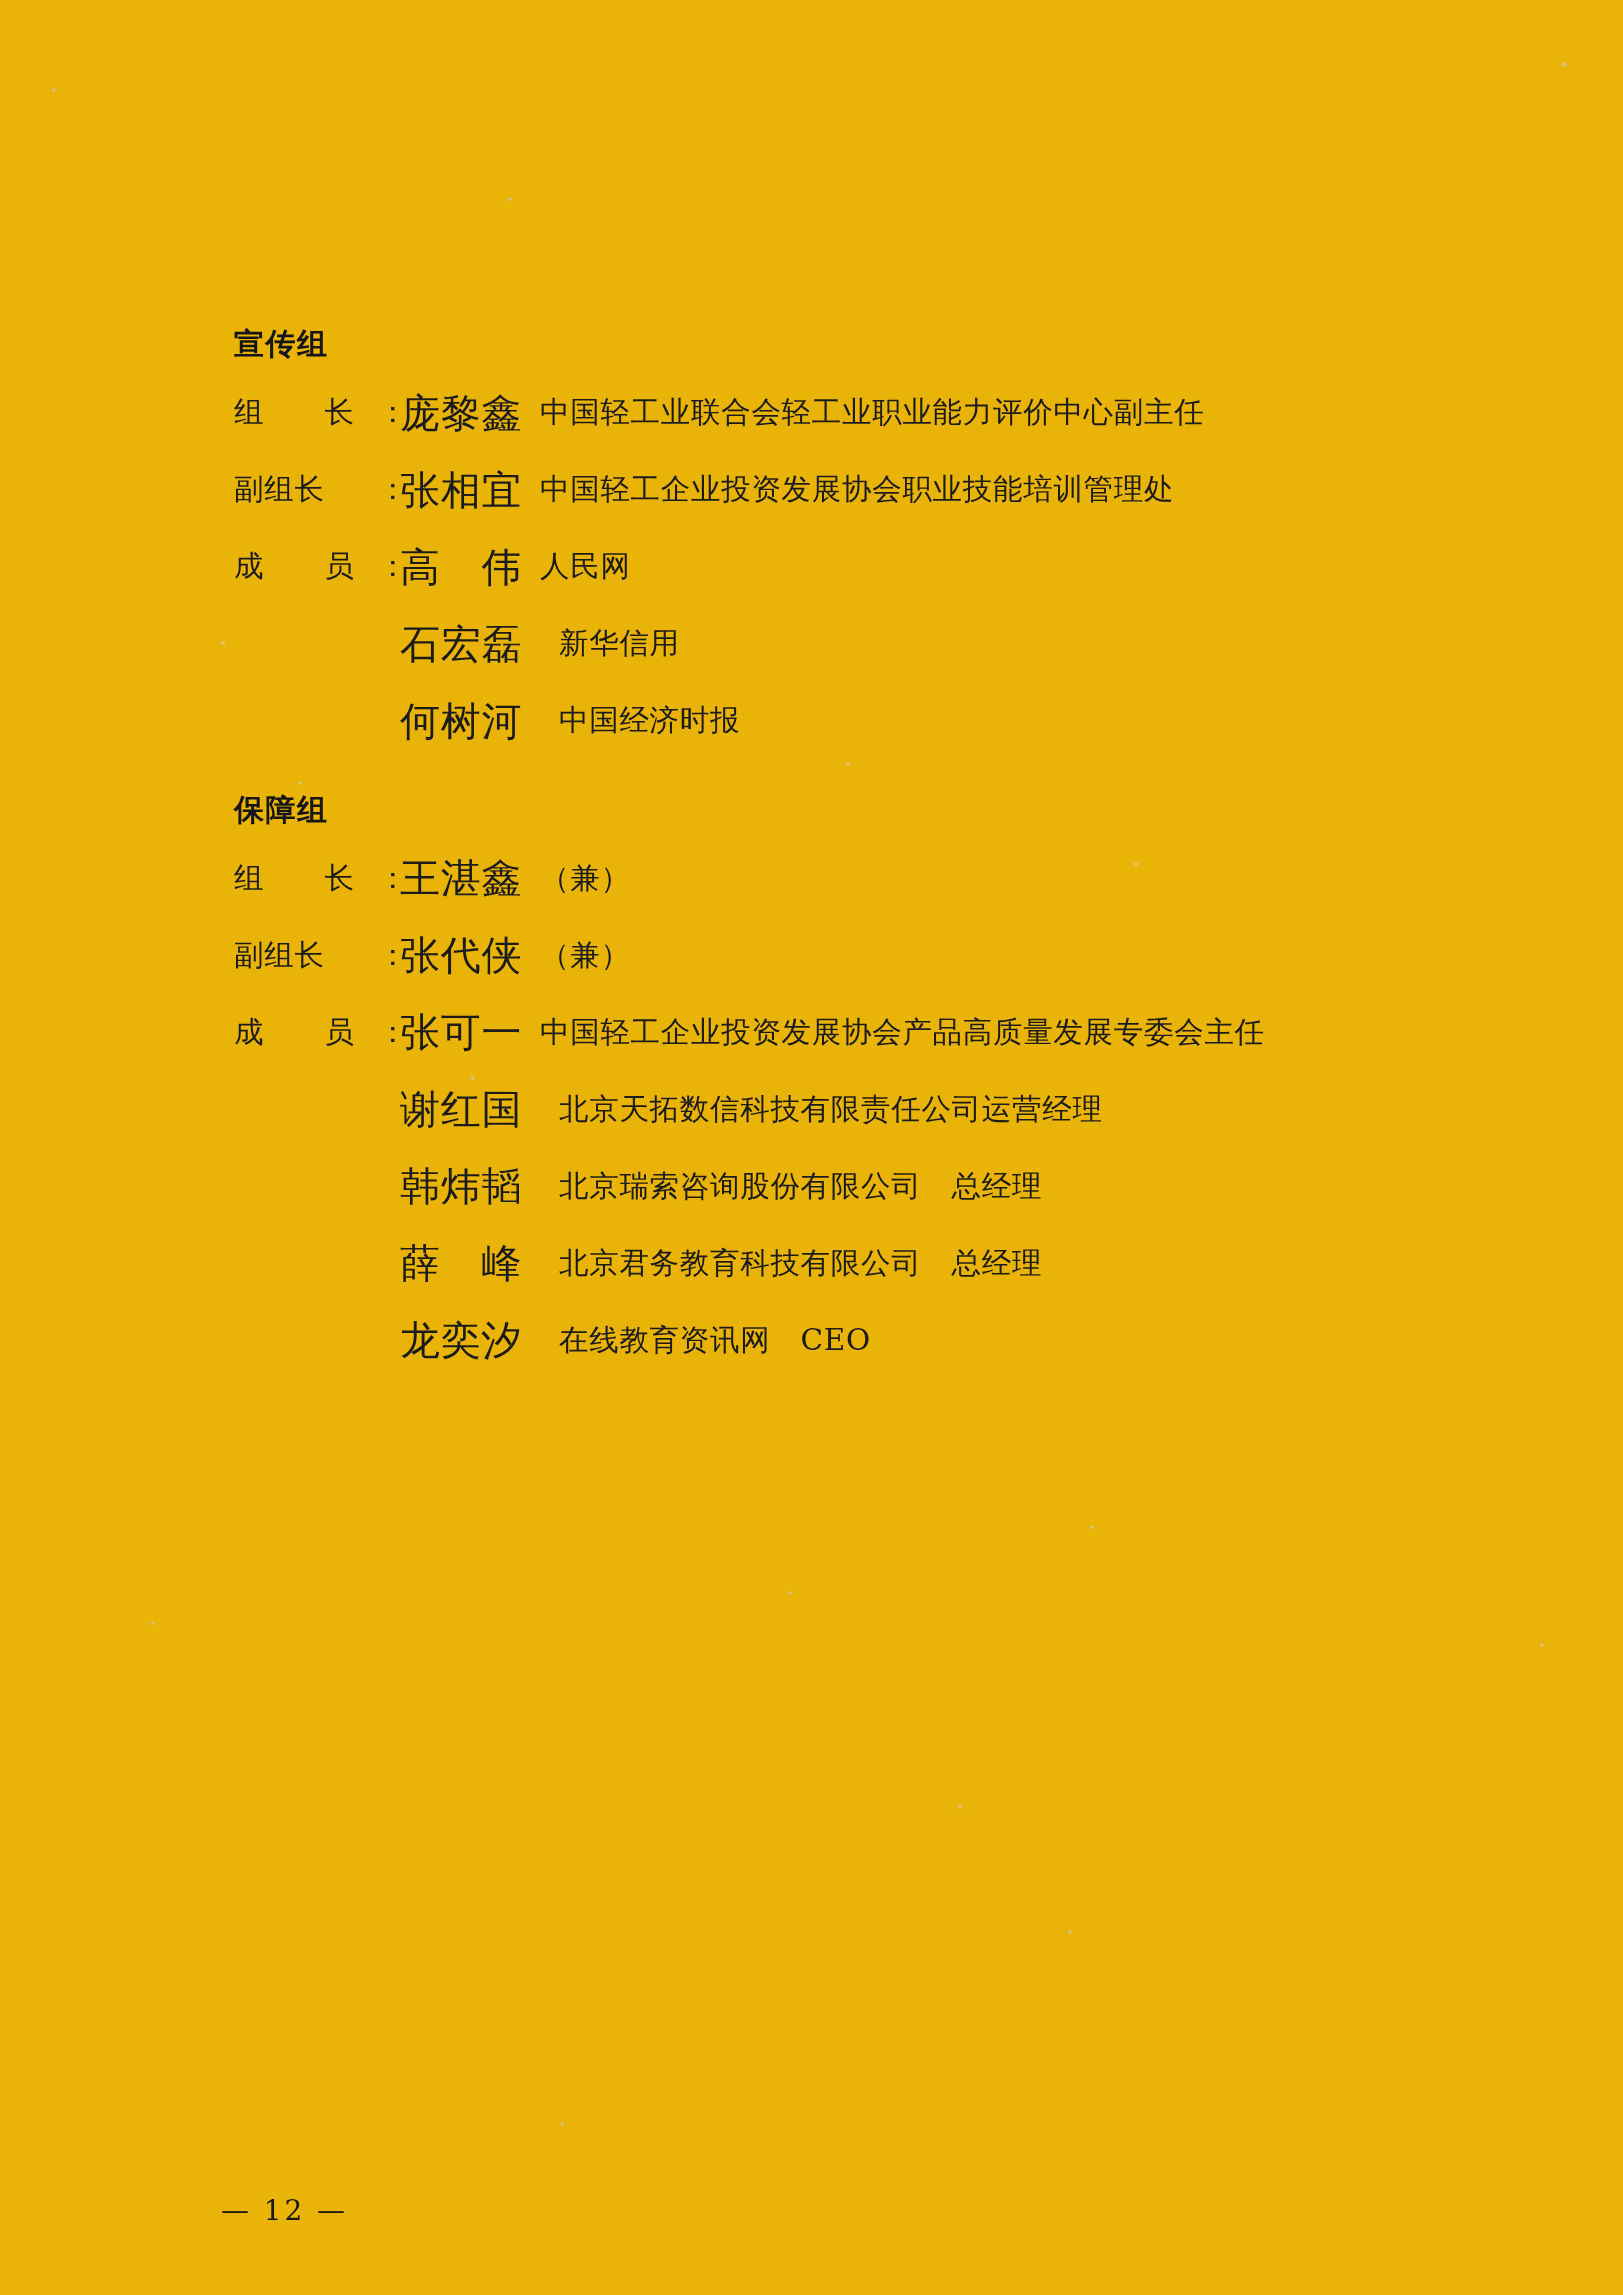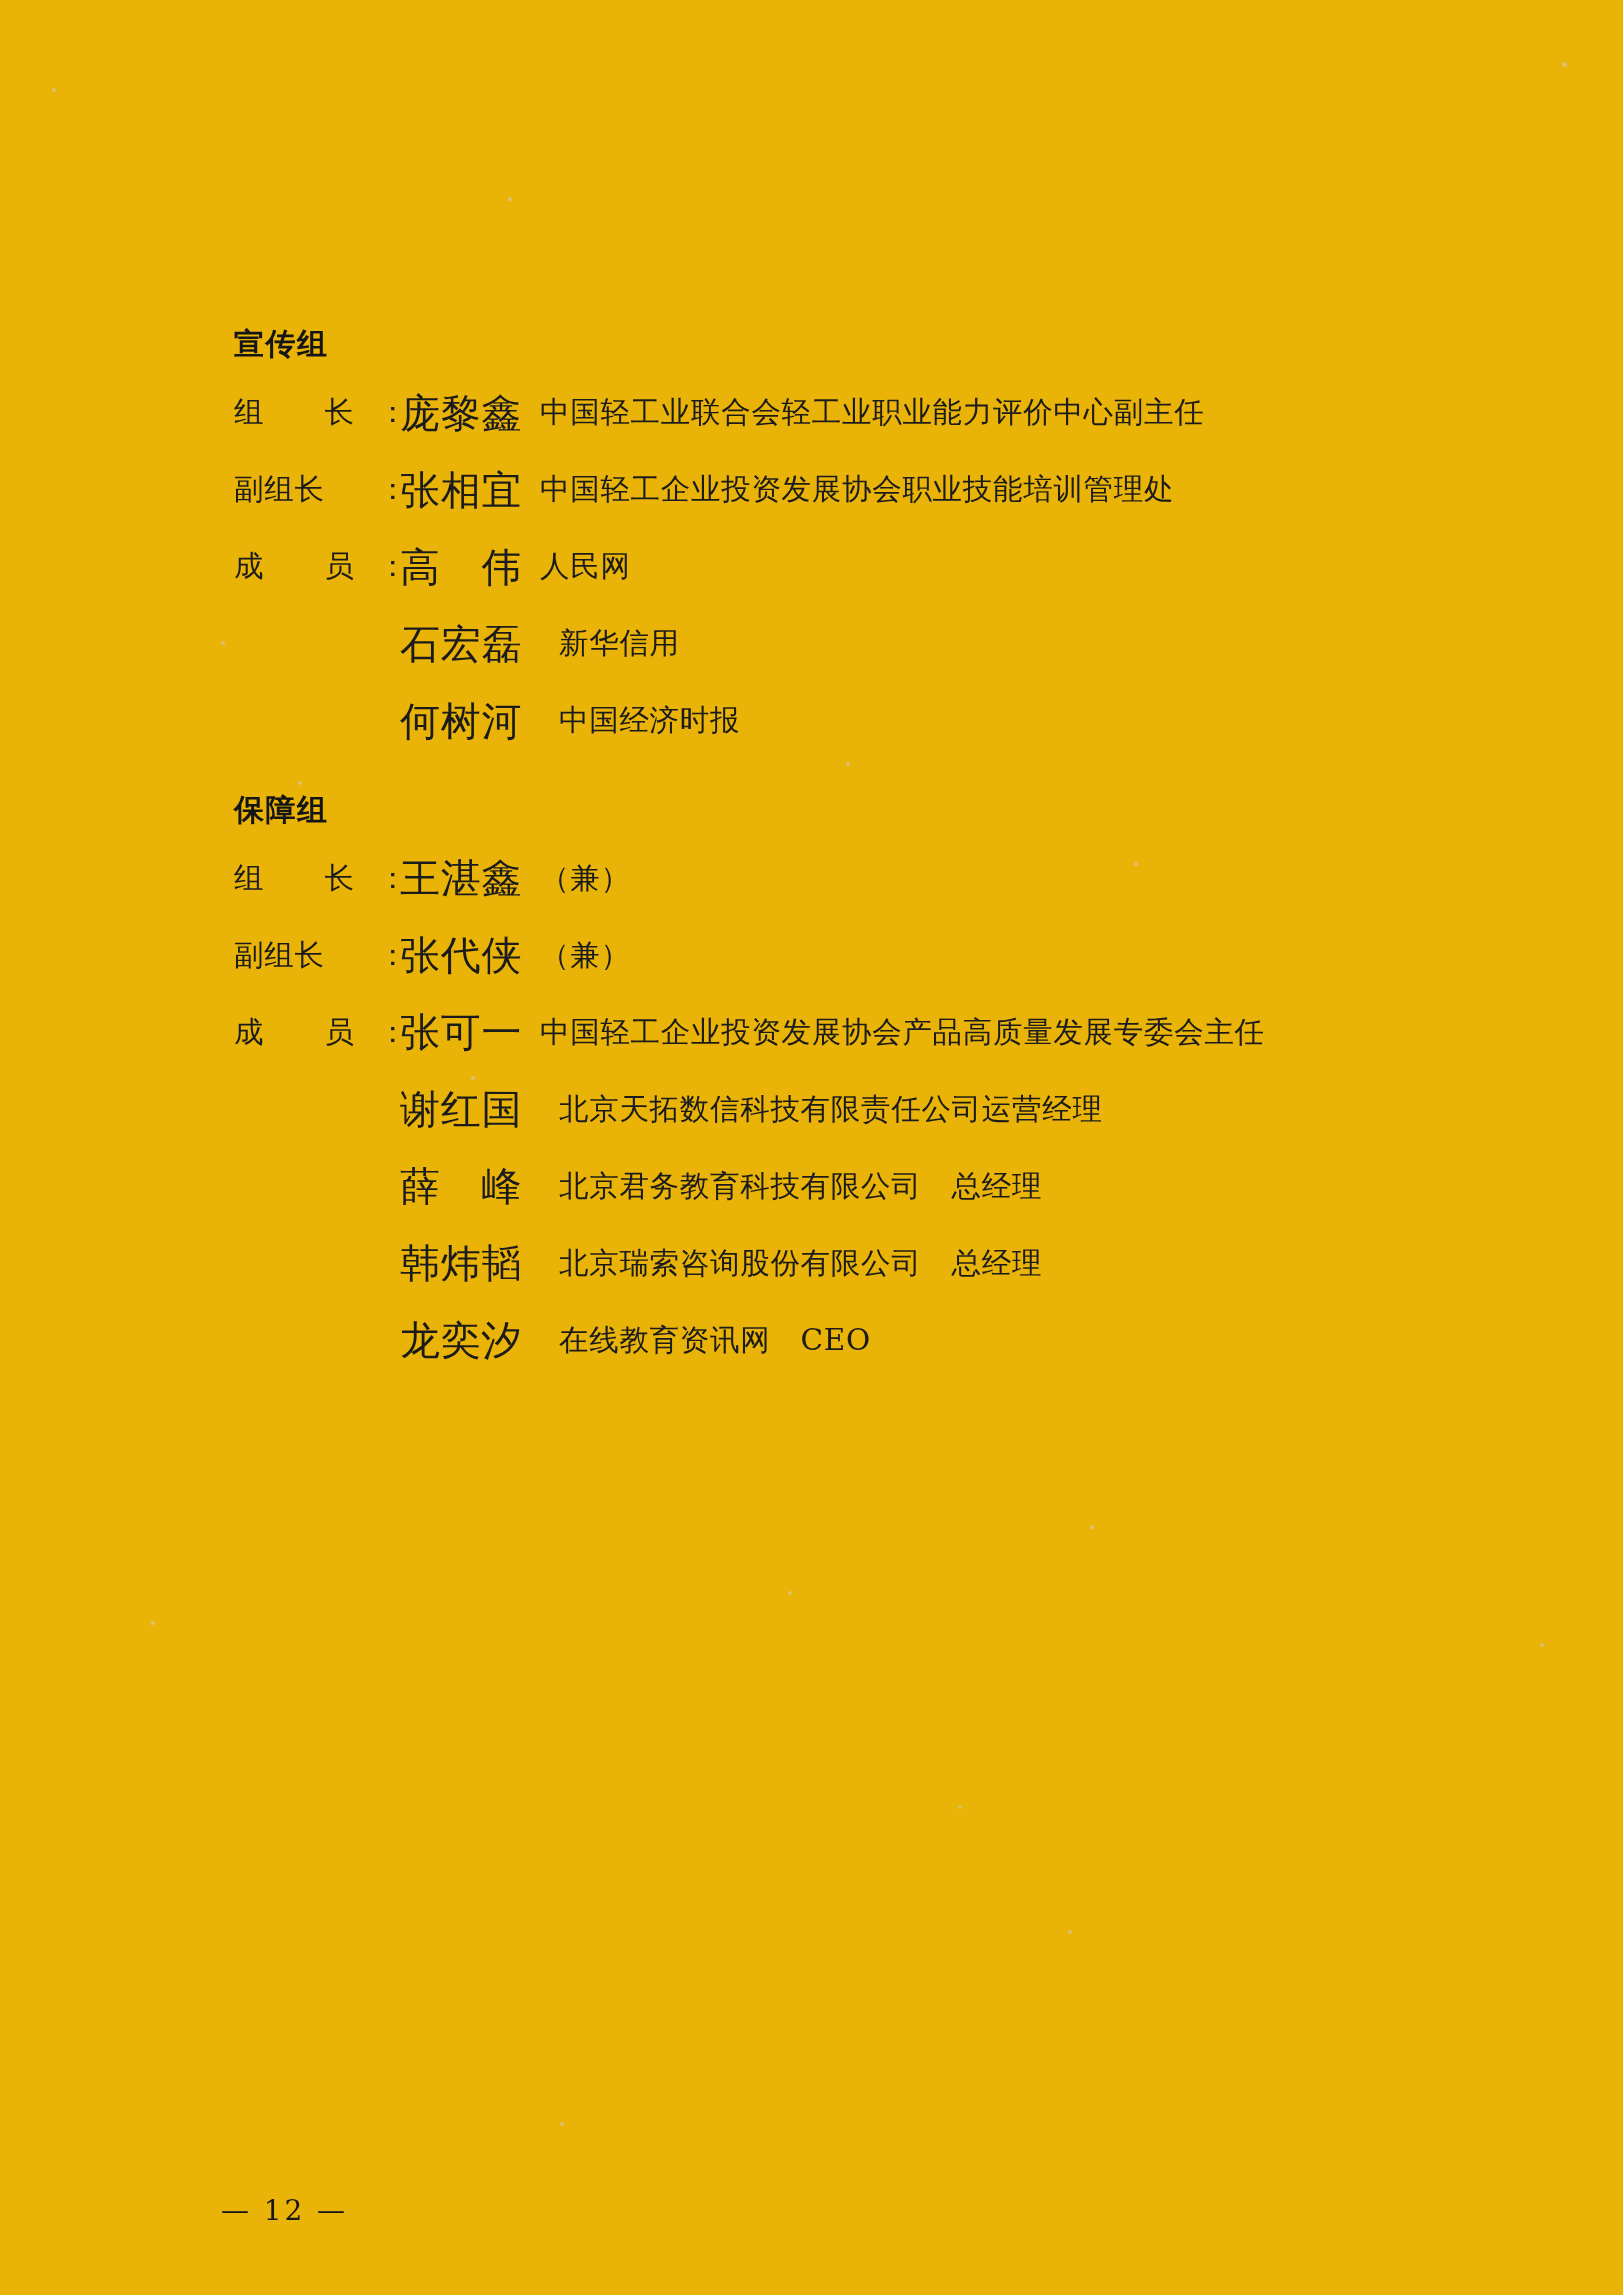--- a/index.html
+++ b/index.html
@@ -160,27 +160,27 @@
       <span class="name">张可一</span>
       <span class="org">中国轻工企业投资发展协会产品高质量发展专委会主任</span>
     </div>
 
     <div class="row indent">
       <span class="name">谢红国</span>
       <span class="org">北京天拓数信科技有限责任公司运营经理</span>
     </div>
 
     <div class="row indent">
-      <span class="name">薛　峰</span>
-      <span class="org">北京君务教育科技有限公司　总经理</span>
+      <span class="name">韩炜韬</span>
+      <span class="org">北京瑞索咨询股份有限公司　总经理</span>
     </div>
 
     <div class="row indent">
-      <span class="name">韩炜韬</span>
-      <span class="org">北京瑞索咨询股份有限公司　总经理</span>
+      <span class="name">薛　峰</span>
+      <span class="org">北京君务教育科技有限公司　总经理</span>
     </div>
 
     <div class="row indent">
       <span class="name">龙奕汐</span>
       <span class="org">在线教育资讯网　CEO</span>
     </div>
 
   </div>
 
   <div class="page-number">— 12 —</div>

